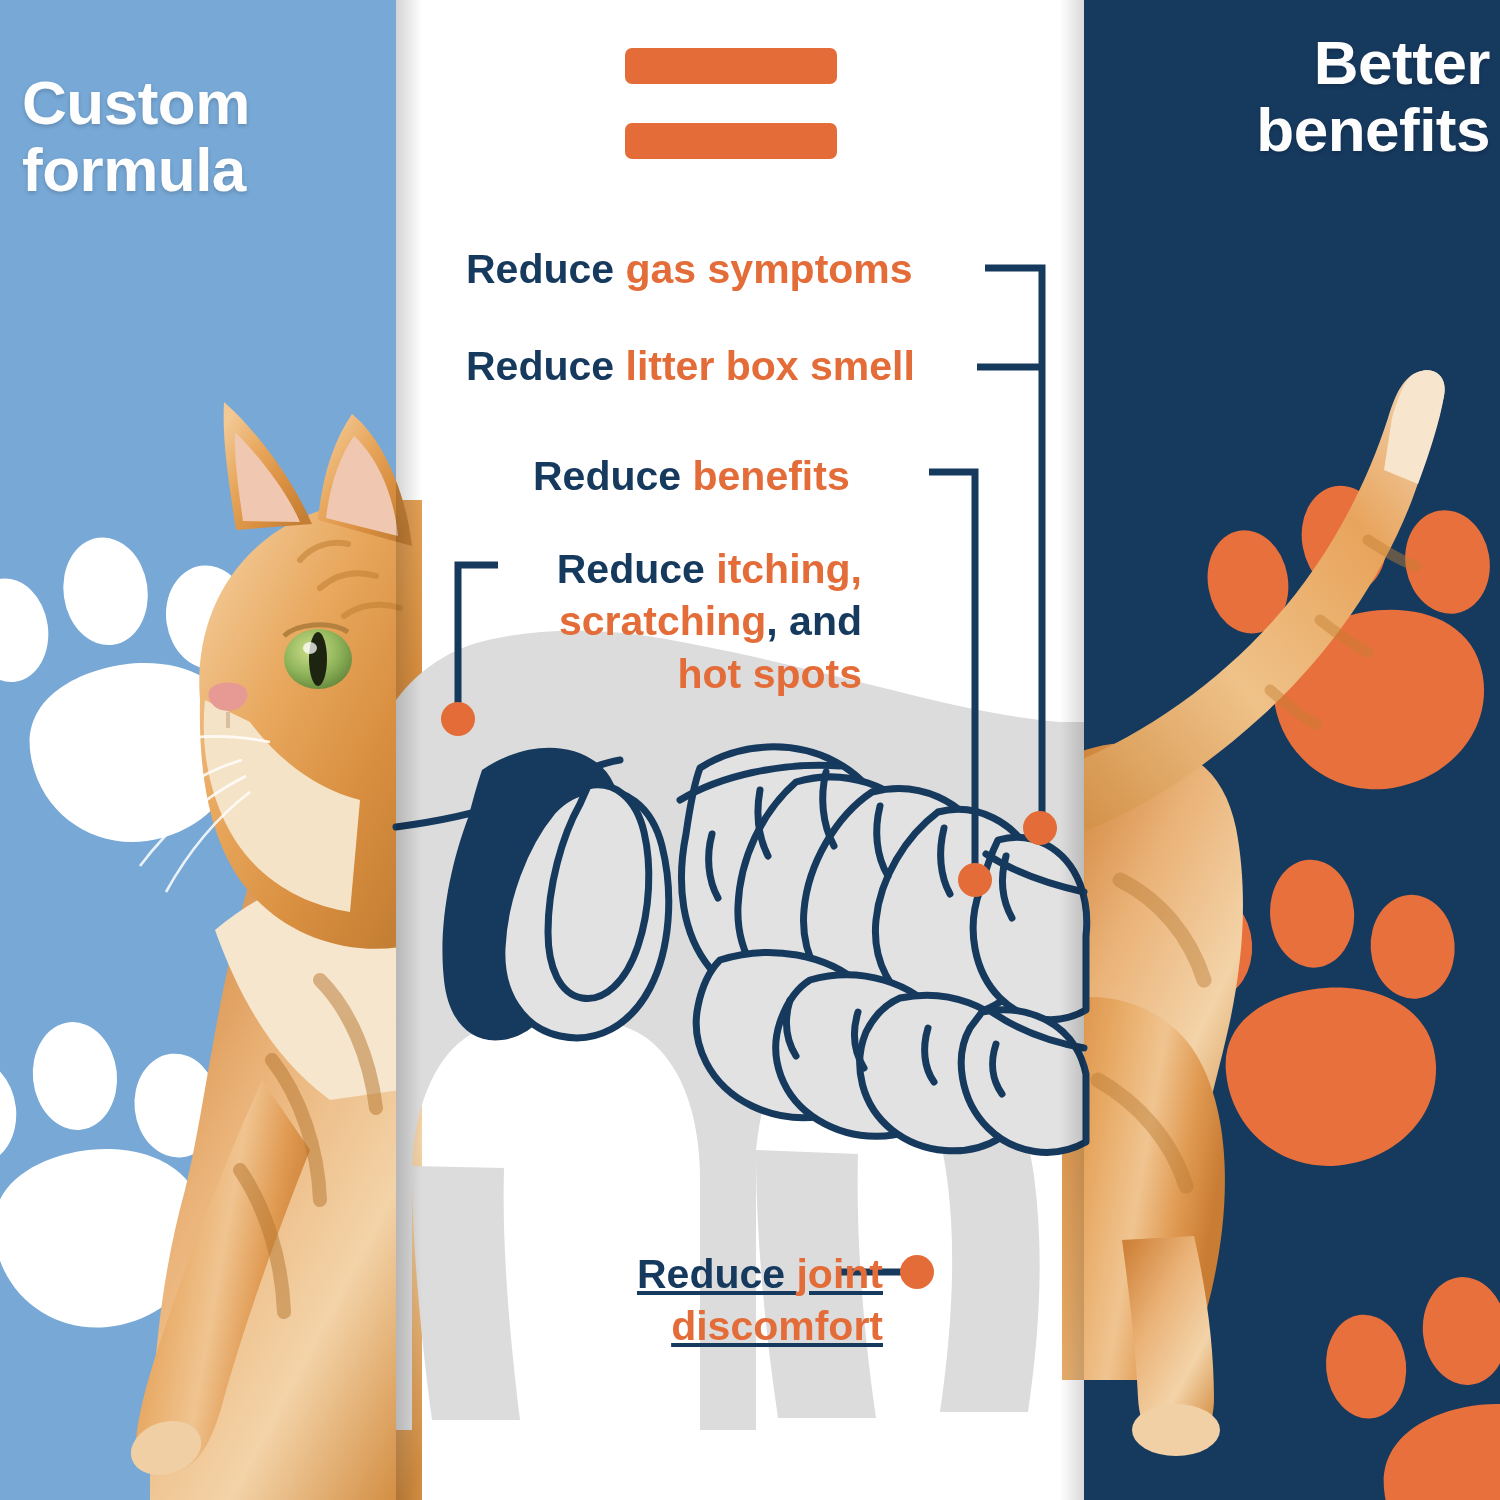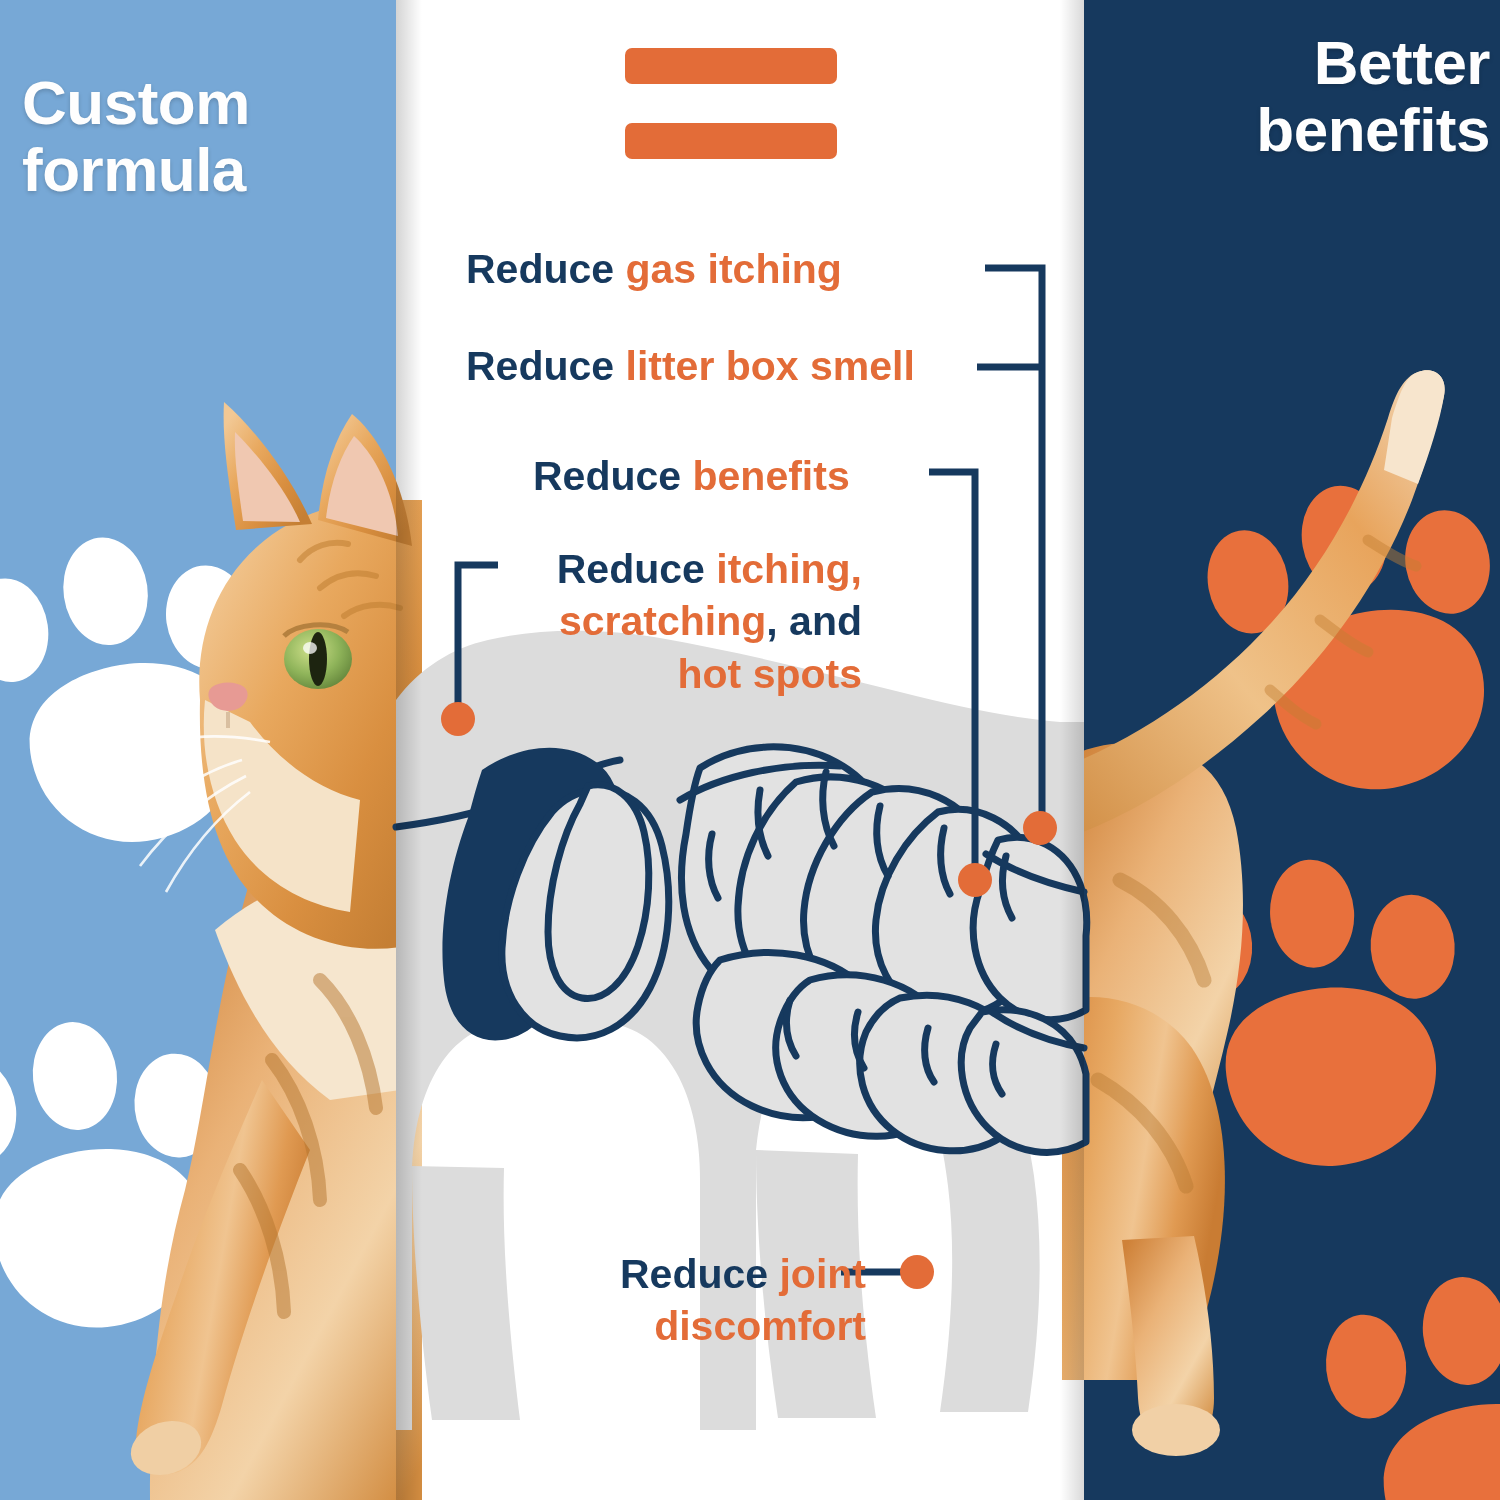--- a/index.html
+++ b/index.html
@@ -35,21 +35,21 @@
 
   
   .benefit{position:absolute;font-weight:bold;font-size:41px;line-height:1.28;
     color:#16395e;white-space:nowrap;}
   .benefit .hl{color:#e36c38;}
   .benefit.wrap{white-space:normal;text-align:right;}
   #b-gas{left:466px;top:243px;}
   #b-litter{left:466px;top:340px;}
   #b-shed{left:533px;top:450px;}
   #b-itch{left:492px;top:543px;width:370px;white-space:normal;}
-  #b-joint{left:536px;top:1248px;width:330px;white-space:normal;}
+  #b-joint{left:553px;top:1248px;width:330px;white-space:normal;text-decoration:underline;}
 
   
   #art{position:absolute;left:0;top:0;width:1500px;height:1500px;}
 
   .leader{fill:none;stroke:#16395e;stroke-width:7;stroke-linecap:butt;stroke-linejoin:miter;}
   .dot{fill:#e36c38;}
   .gut-line{fill:none;stroke:#16395e;stroke-width:7;stroke-linejoin:round;stroke-linecap:round;}
   .gut-fill{fill:#e2e2e2;stroke:#16395e;stroke-width:7;stroke-linejoin:round;}
   .stomach{fill:#16395e;}
   .sil{fill:#dcdcdc;}
@@ -380,21 +380,21 @@
   <div class="panel-title" id="title-left">Custom formula</div>
   <div class="panel-title" id="title-right">Better benefits</div>
 
   <div id="equals">
     <div class="bar"></div>
     <div class="gap"></div>
     <div class="bar"></div>
   </div>
 
   <div class="benefit" id="b-gas">
-    <span>Reduce </span><span class="hl">gas itching</span>
+    <span>Reduce </span><span class="hl">gas symptoms</span>
   </div>
 
   <div class="benefit" id="b-litter">
     <span>Reduce </span><span class="hl">litter box smell</span>
   </div>
 
   <div class="benefit" id="b-shed">
     <span>Reduce </span><span class="hl">benefits</span>
   </div>
 

